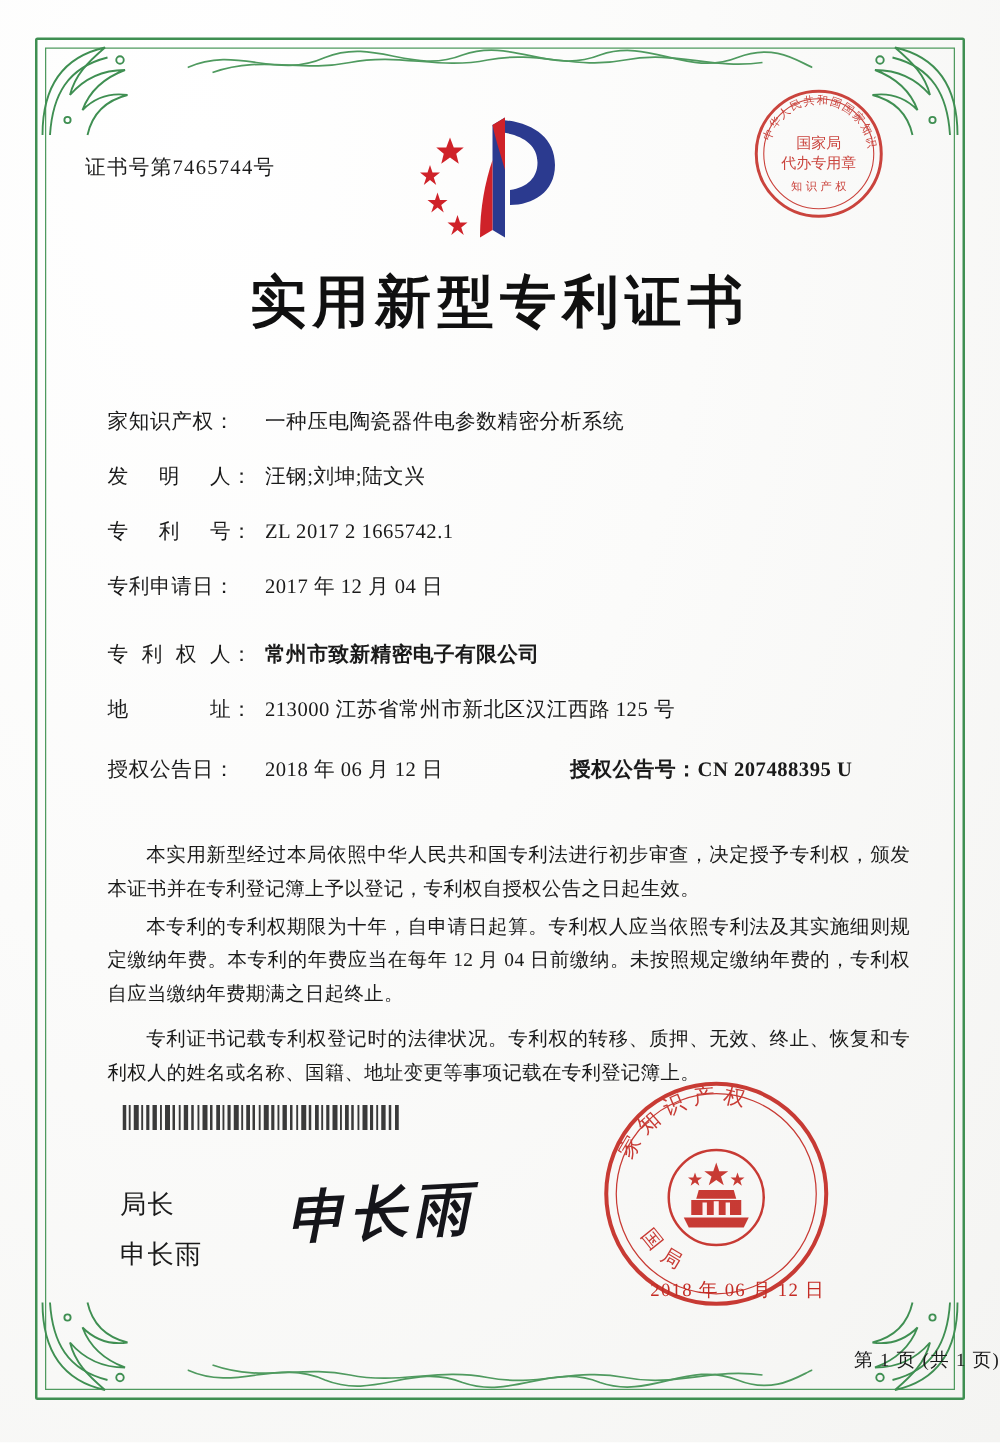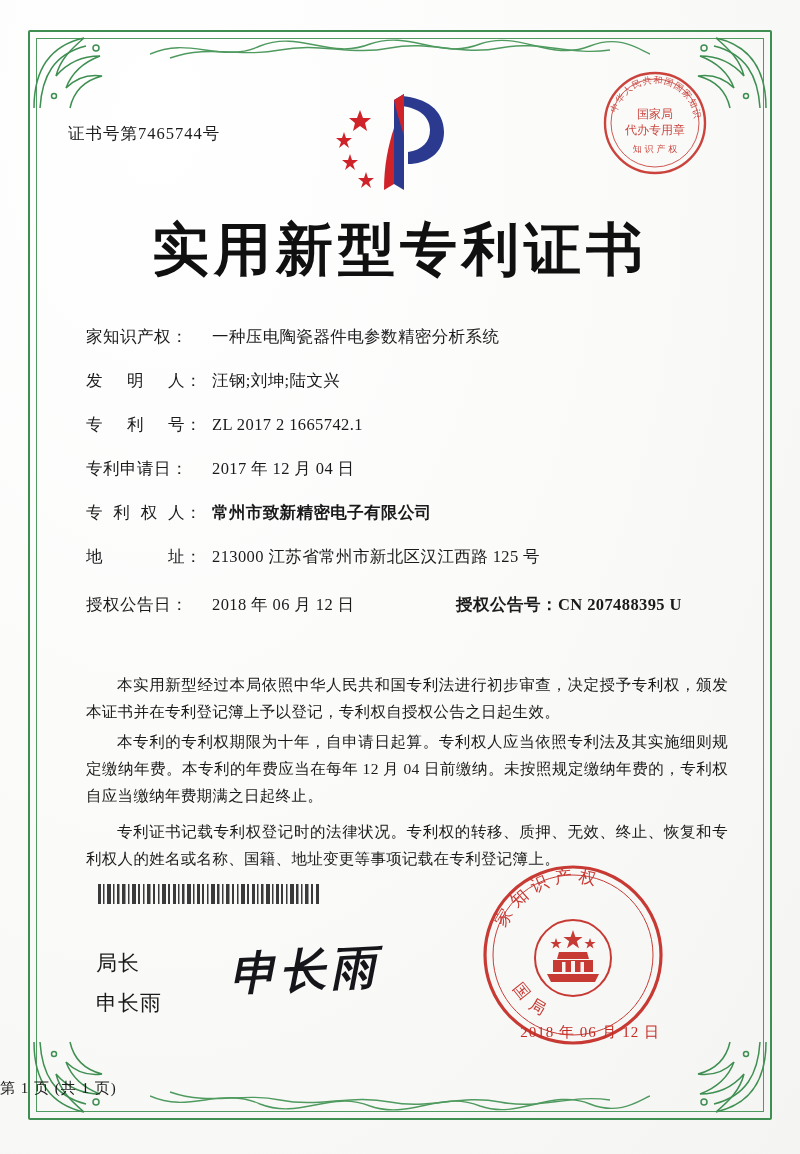--- a/index.html
+++ b/index.html
@@ -84,21 +84,21 @@
     width: 106px;
     height: 106px;
     opacity: .88;
   }
 
   .doc-title {
     position: absolute;
     left: 0; right: 0;
     top: 212px;
     text-align: center;
-    font-size: 57px;
+    font-size: 45px;
     font-weight: bold;
     letter-spacing: 5px;
     color: #101010;
     font-family: "DejaVu Serif", "Liberation Serif", serif;
   }
 
   
   .fields {
     position: absolute;
     left: 86px;
@@ -123,20 +123,21 @@
     padding-right: 10px;
     box-sizing: border-box;
   }
   .field-label.spaced span { display: inline-block; }
   .field-value {
     flex: 1;
     letter-spacing: 0.4px;
   }
   .field-value.bold {
     font-weight: bold;
+    margin-top: 11px;
   }
   .field-row.pub {
     margin-top: 26px;
   }
   .pub-left { display: flex; align-items: baseline; width: 370px; }
   .pub-right { display: flex; align-items: baseline; font-weight: bold; }
   .pub-right .field-label { width: auto; flex: 0 0 auto; }
 
   
   .body-text {
@@ -201,21 +202,21 @@
     bottom: 112px;
     font-size: 15px;
     color: #c42b24;
     letter-spacing: 1px;
   }
 
   .page-footer {
     position: absolute;
     left: 0; right: 0;
     bottom: 56px;
-    text-align: left;
+    text-align: right;
     font-size: 15px;
     letter-spacing: 1px;
   }
 </style>
 </head>
 <body>
 
 <div class="page">
 
   <div class="border-outer"></div>

